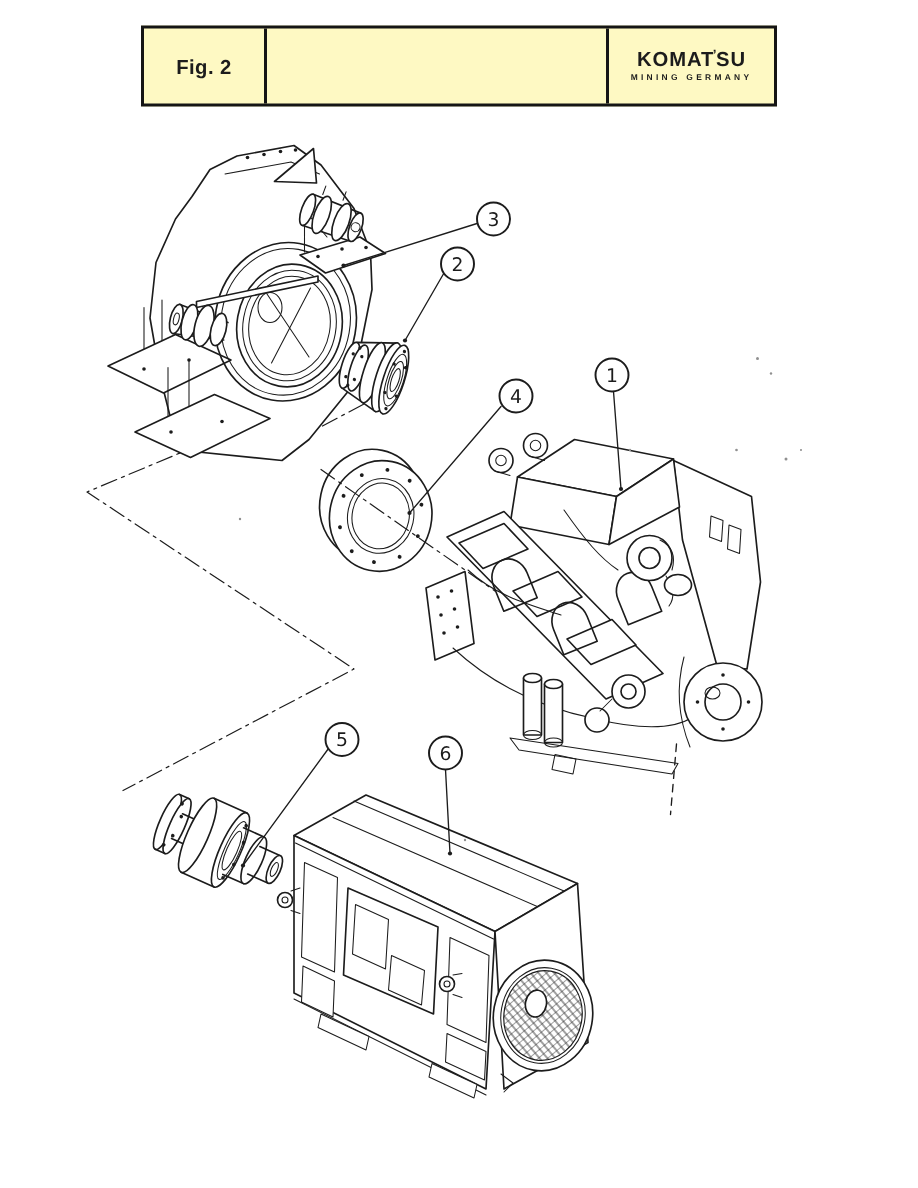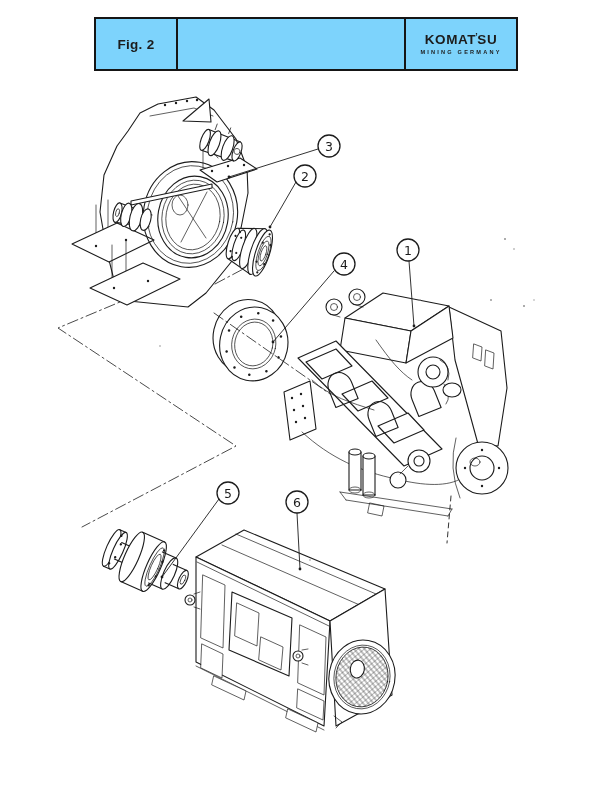--- a/index.html
+++ b/index.html
@@ -1,20 +1,20 @@
 <!DOCTYPE html>
 <html><head>
 <meta charset="utf-8">
 <style>
   html,body{margin:0;padding:0;background:#e8e8e8;}
   .page{position:relative;width:612px;height:792px;background:#ffffff;overflow:hidden;
         font-family:"Liberation Sans",sans-serif;color:#1c1c1c;}
   
   .hdr{position:absolute;left:94px;top:17px;width:424px;height:54px;border:2px solid #151515;
-       display:flex;box-sizing:border-box;background:#7dd3fc;}
+       display:flex;box-sizing:border-box;background:#fef9c3;}
   .hdr-cell-fig{width:80px;border-right:2px solid #151515;display:flex;align-items:center;
        justify-content:center;font-weight:bold;font-size:13.5px;letter-spacing:.3px;}
   .hdr-cell-mid{flex:1;border-right:2px solid #151515;}
   .hdr-cell-brand{width:110px;display:flex;flex-direction:column;align-items:center;justify-content:center;}
   .brand-name{font-weight:bold;font-size:13.5px;letter-spacing:.6px;line-height:1;}
   .brand-name .tick{display:inline-block;position:relative;top:-5px;font-size:9px;margin:0 -1px;}
   .brand-sub{font-size:5.6px;font-weight:bold;letter-spacing:2.2px;margin-top:2px;}
   
   svg .ln, svg path, svg ellipse, svg circle, svg line, svg polyline, svg polygon{
       stroke:#1c1c1c;stroke-width:1.1;fill:none;stroke-linecap:round;stroke-linejoin:round;}

